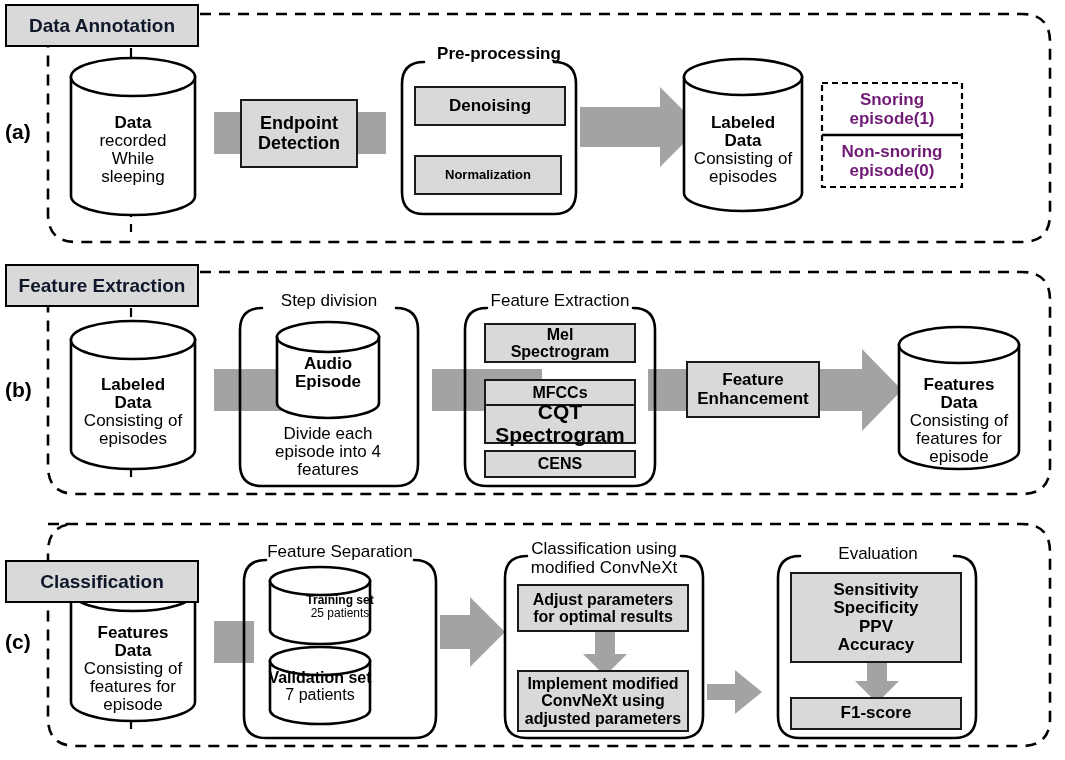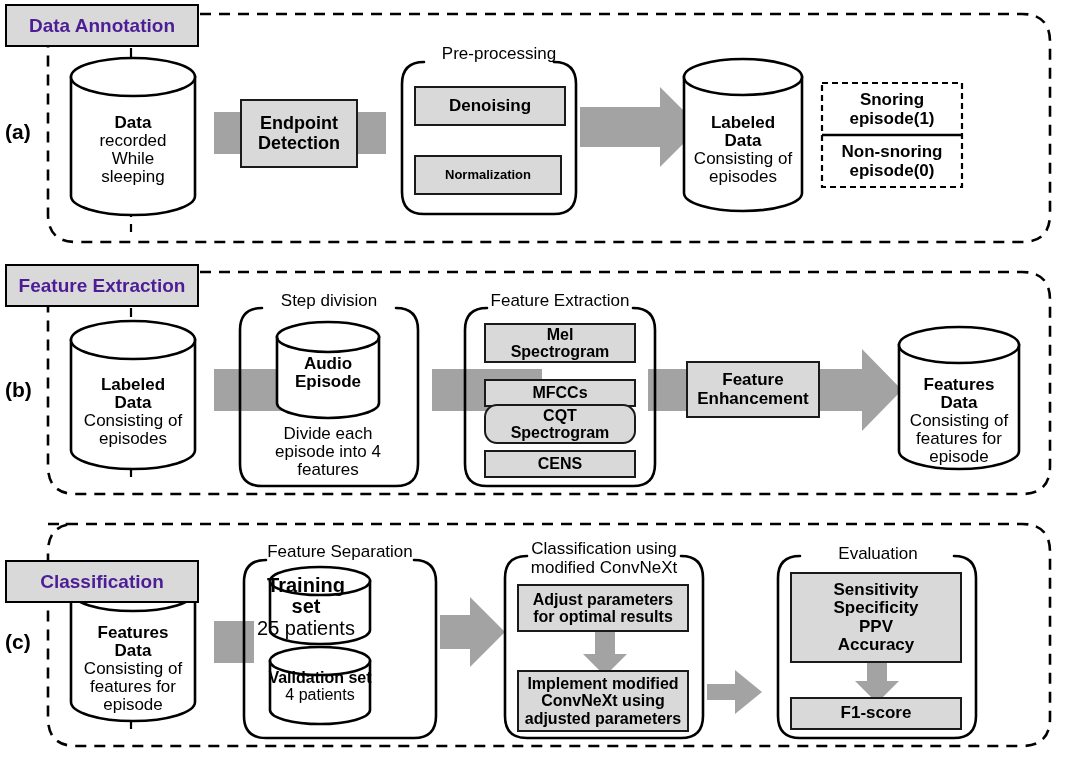--- a/index.html
+++ b/index.html
@@ -40,21 +40,21 @@
 
   
   .seclabel {
     position: absolute;
     background: #d9d9d9;
     border: 2px solid #000;
     display: flex;
     align-items: center;
     justify-content: center;
     font-weight: bold;
-    color: #4c1d95;
+    color: #0f172a;
     box-sizing: border-box;
   }
 
   
   .chip {
     position: absolute;
     background: #d9d9d9;
     border: 2px solid #1a1a1a;
     display: flex;
     align-items: center;
@@ -81,21 +81,21 @@
     font-weight: bold;
     color: #000;
   }
 
   .celltxt {
     position: absolute;
     text-align: center;
     font-weight: bold;
     line-height: 1.1;
     white-space: pre-line;
-    color: #000000;
+    color: #701a75;
     display: flex;
     flex-direction: column;
     align-items: center;
     justify-content: center;
   }
 </style>
 </head>
 <body>
 
 <div id="stage">
@@ -239,21 +239,21 @@
   <div class="txt" style="left:71px; top:96px; width:124px; height:108px; font-size:17px;">
     <span class="b">Data</span>
     <span class="r">recorded
 While
 sleeping</span>
   </div>
 
   <div class="chip" style="left:240px; top:99px; width:118px; height:69px; font-size:18px;">Endpoint
 Detection</div>
 
-  <div class="grouptitle" style="left:424px; top:45px; width:150px; font-size:17px;">Pre-processing</div>
+  <div class="grouptitle" style="left:424px; top:45px; width:150px; font-size:17px;font-weight:bold;">Pre-processing</div>
 
   <div class="chip" style="left:414px; top:86px; width:152px; height:40px; font-size:17px;">Denoising</div>
   <div class="chip" style="left:414px; top:155px; width:148px; height:40px; font-size:13px;">Normalization</div>
 
   <div class="txt" style="left:684px; top:95px; width:118px; height:110px; font-size:17px;">
     <span class="b">Labeled
 Data</span>
     <span class="r">Consisting of
 episodes</span>
   </div>
@@ -278,21 +278,21 @@
 Episode</div>
   <div class="txt r" style="left:252px; top:422px; width:152px; height:60px; font-size:17px;">Divide each
 episode into 4
 features</div>
 
   <div class="grouptitle" style="left:480px; top:292px; width:160px; font-size:17px;">Feature Extraction</div>
 
   <div class="chip" style="left:484px; top:323px; width:152px; height:40px; font-size:16px;">Mel
 Spectrogram</div>
   <div class="chip" style="left:484px; top:379px; width:152px; height:28px; font-size:16px;">MFCCs</div>
-  <div class="chip" style="left:484px; top:404px; width:152px; height:40px; font-size:16px;border-radius:13px;">CQT
+  <div class="chip" style="left:484px; top:404px; width:152px; height:40px; font-size:21px;">CQT
 Spectrogram</div>
   <div class="chip" style="left:484px; top:450px; width:152px; height:28px; font-size:16px;">CENS</div>
 
   <div class="chip" style="left:686px; top:361px; width:134px; height:57px; font-size:17px;">Feature
 Enhancement</div>
 
   <div class="txt" style="left:899px; top:360px; width:120px; height:122px; font-size:17px;">
     <span class="b">Features
 Data</span>
     <span class="r">Consisting of
@@ -306,27 +306,27 @@
   <div class="txt" style="left:71px; top:608px; width:124px; height:122px; font-size:17px;">
     <span class="b">Features
 Data</span>
     <span class="r">Consisting of
 features for
 episode</span>
   </div>
 
   <div class="grouptitle" style="left:254px; top:543px; width:172px; font-size:17px;">Feature Separation</div>
 
-  <div class="txt" style="left:252px; top:583px; width:108px; height:48px; font-size:20px;">
+  <div class="txt" style="left:286px; top:583px; width:108px; height:48px; font-size:12px;">
     <span class="b">Training set</span>
     <span class="r">25 patients</span>
   </div>
   <div class="txt" style="left:266px; top:663px; width:108px; height:48px; font-size:16px;">
     <span class="b">Validation set</span>
-    <span class="r">4 patients</span>
+    <span class="r">7 patients</span>
   </div>
 
   <div class="grouptitle" style="left:515px; top:540px; width:178px; font-size:17px;">Classification using
 modified ConvNeXt</div>
 
   <div class="chip" style="left:517px; top:584px; width:172px; height:48px; font-size:16px;">Adjust parameters
 for optimal results</div>
   <div class="chip" style="left:517px; top:670px; width:172px; height:62px; font-size:16px;">Implement modified
 ConvNeXt using
 adjusted parameters</div>

